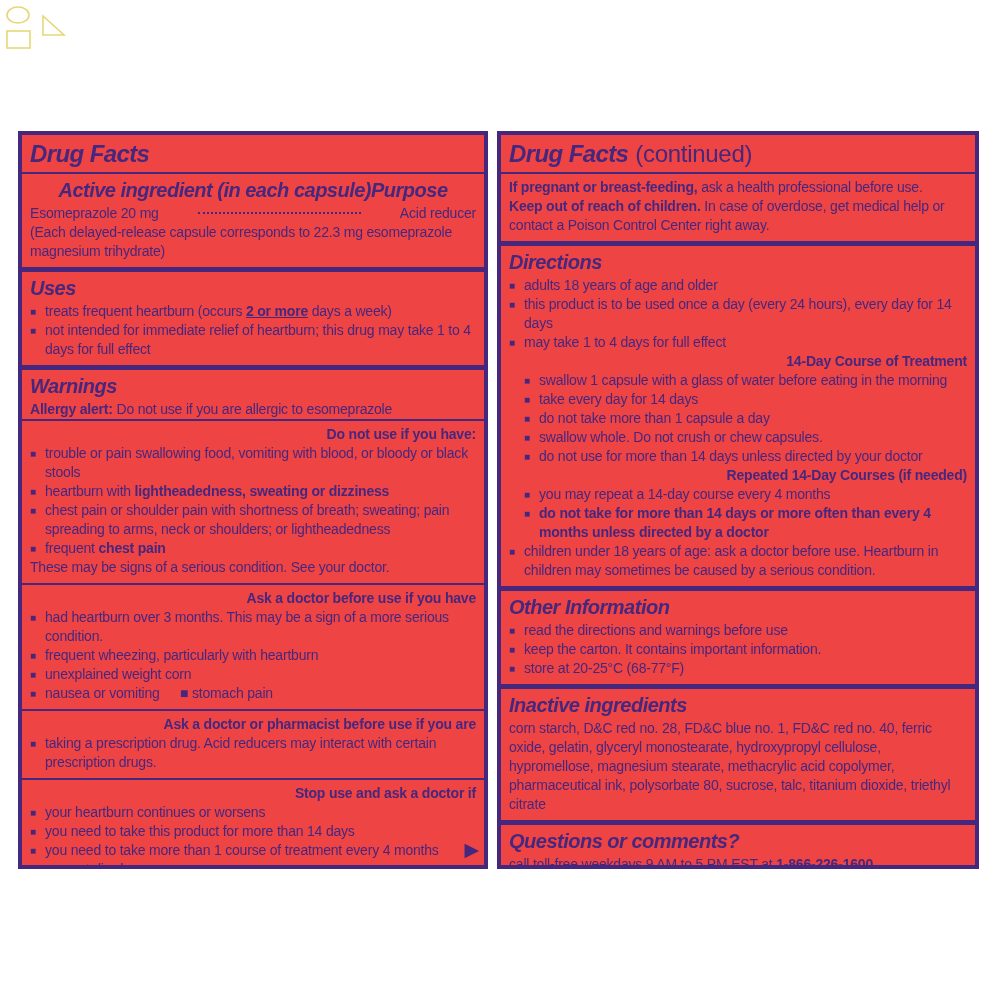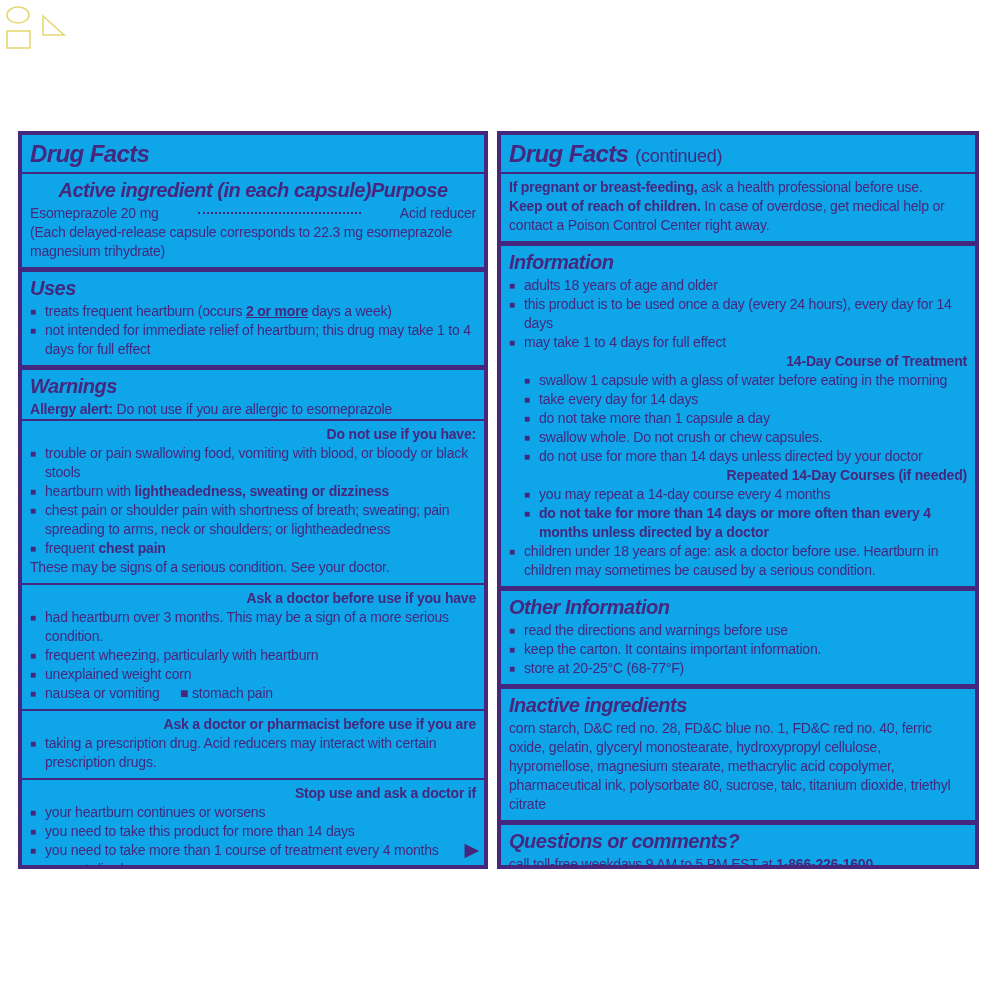--- a/index.html
+++ b/index.html
@@ -9,31 +9,31 @@
     font-family:"Liberation Sans", sans-serif;
     font-size:14px;
     line-height:19px;
     letter-spacing:-0.2px;
     color:var(--purple,#46277e);
   }
   .decor { position:absolute; left:0; top:0; width:90px; height:60px; }
   .panel {
     position:absolute; top:131px; height:738px;
     border:4px solid var(--purple,#46277e);
-    background:#0ea5e9; overflow:hidden;
+    background:#ef4444; overflow:hidden;
   }
   .panel-left  { left:18px;  width:470px; }
   .panel-right { left:497px; width:482px; }
   .sec { padding:4px 8px 6px 8px; }
   .rule { width:100%; background:var(--purple,#46277e); }
   .rule.thin  { height:2px; }
   .rule.thick { height:5px; }
   .h1 { font-size:24px; line-height:29px; font-weight:bold; font-style:italic; letter-spacing:-0.6px; }
   .h2 { font-size:20px; line-height:25px; font-weight:bold; font-style:italic; letter-spacing:-0.5px; margin-bottom:1px; }
-  .cont { font-size:18px; font-weight:normal; font-style:normal; letter-spacing:-0.3px; margin-left:7px; }
+  .cont { font-size:24px; font-weight:normal; font-style:normal; letter-spacing:-0.3px; margin-left:7px; }
   .sub { font-weight:bold;text-align:right; }
   .li { position:relative; padding-left:15px; }
   .li::before { content:"\25A0"; position:absolute; left:0; top:0; font-size:10px; line-height:19px; }
   .lvl2 { margin-left:15px; }
   .ind { margin-left:15px; }
   .titlerow { display:flex; align-items:baseline; }
   .row { display:flex; justify-content:center; align-items:baseline; }
   .dotrow { display:flex; align-items:baseline;gap:36px; }
   .leader { flex:1; border-bottom:2px dotted var(--purple,#46277e); margin:0 3px; transform:translateY(-4px); }
   .arrow { position:absolute; right:5px; bottom:6px; font-size:19px; line-height:19px; }
@@ -128,21 +128,21 @@
   </div>
   <div class="rule thin"></div>
 
   <div class="sec">
     <div><span class="b">If pregnant or breast-feeding, </span><span>ask a health professional before use.</span></div>
     <div><span class="b">Keep out of reach of children. </span><span>In case of overdose, get medical help or contact a Poison Control Center right away.</span></div>
   </div>
   <div class="rule thick"></div>
 
   <div class="sec">
-    <div class="h2">Information</div>
+    <div class="h2">Directions</div>
     <div class="li"><span>adults 18 years of age and older</span></div>
     <div class="li"><span>this product is to be used once a day (every 24 hours), every day for 14 days</span></div>
     <div class="li"><span>may take 1 to 4 days for full effect</span></div>
     <div class="sub ind">14-Day Course of Treatment</div>
     <div class="li lvl2"><span>swallow 1 capsule with a glass of water before eating in the morning</span></div>
     <div class="li lvl2"><span>take every day for 14 days</span></div>
     <div class="li lvl2"><span>do not take more than 1 capsule a day</span></div>
     <div class="li lvl2"><span>swallow whole. Do not crush or chew capsules.</span></div>
     <div class="li lvl2"><span>do not use for more than 14 days unless directed by your doctor</span></div>
     <div class="sub ind">Repeated 14-Day Courses (if needed)</div>

